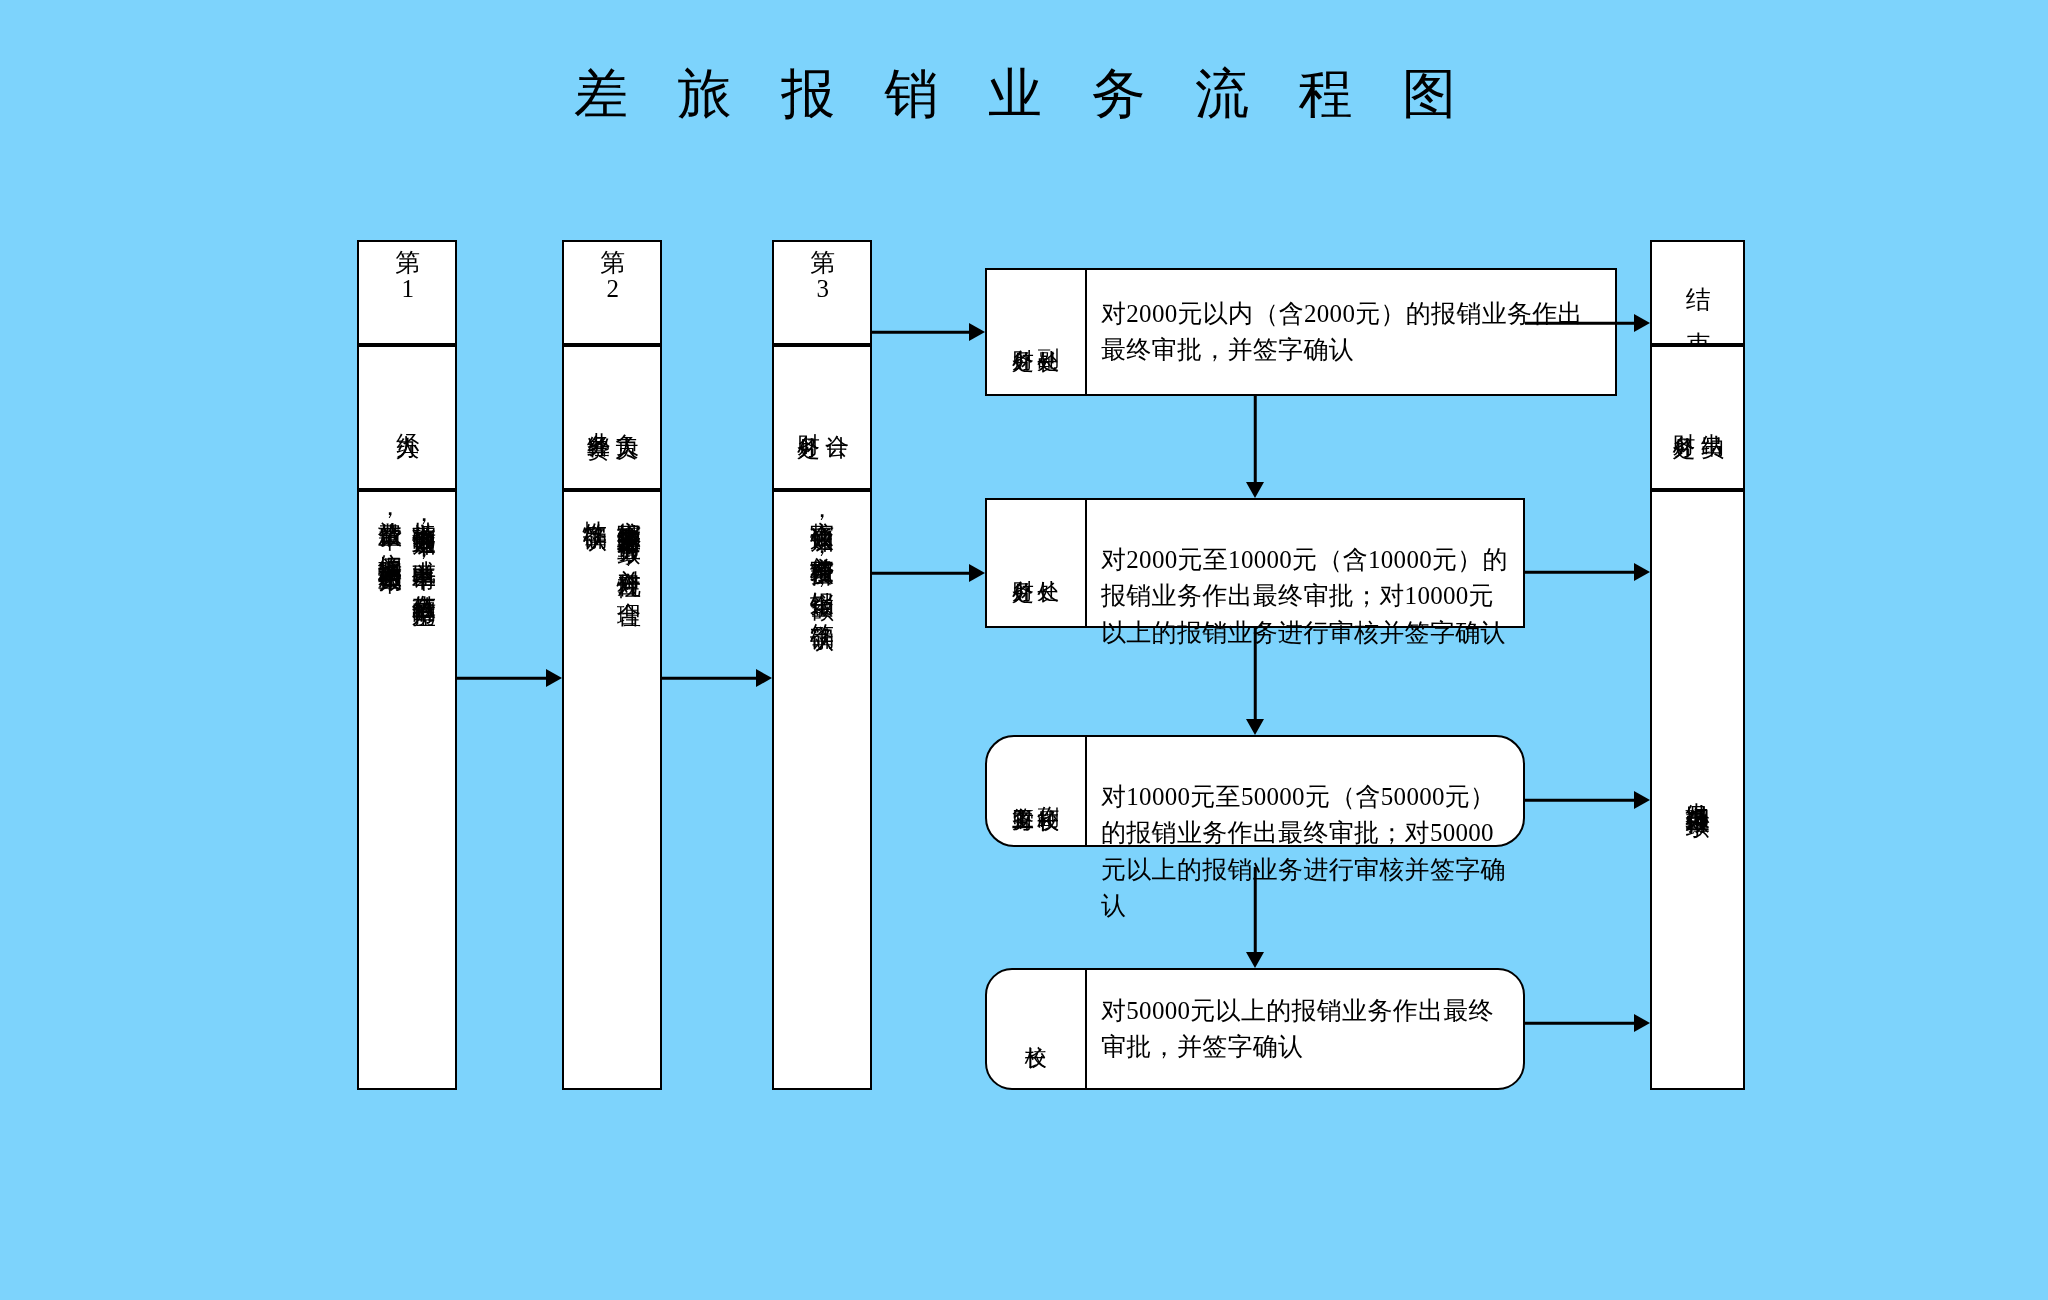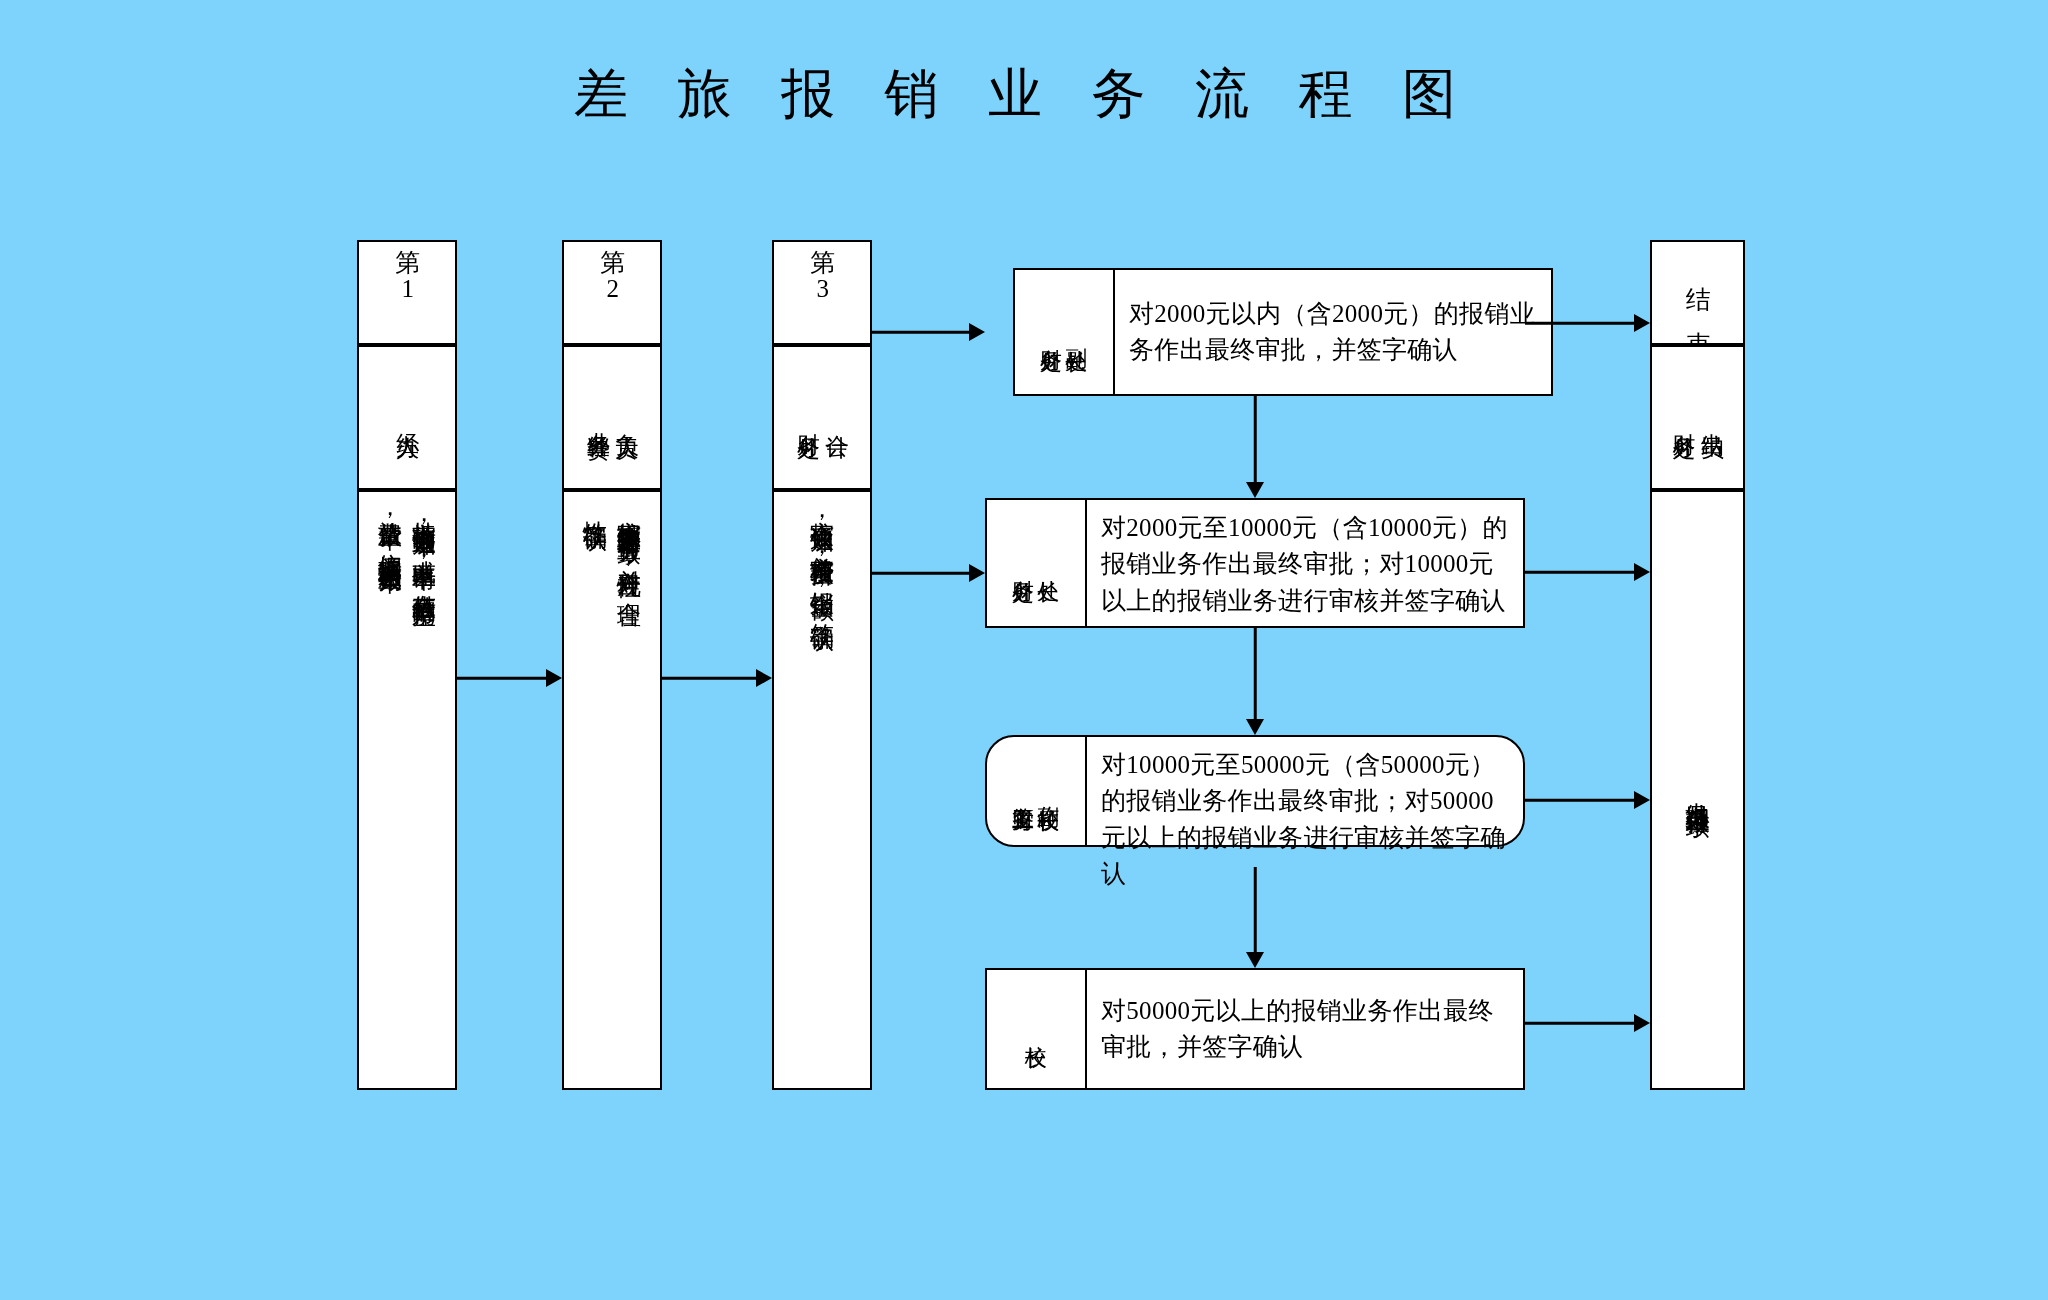--- a/index.html
+++ b/index.html
@@ -111,21 +111,21 @@
   .approval .body {
     flex: 1;
     display: flex;
     align-items: center;
     padding: 6px 14px;
     font-size: 25px;
     line-height: 1.45;
     letter-spacing: 0.3px;
     font-family: "Liberation Serif", "DejaVu Serif", serif;
   }
-  .approval.middle .body { align-items: flex-start; padding-top: 10px; }
+  .approval.middle .body { align-items: flex-start; padding-top: 10px; margin-top: 32px; }
 
   
   .h-arrow, .v-arrow {
     position: absolute;
   }
   .h-arrow .shaft {
     position: absolute;
     left: 0; top: 50%;
     height: 2.5px;
     background: #000000;
@@ -191,21 +191,21 @@
     <span class="vtext">第 3 步</span>
   </div>
   <div class="box role-box" style="left:772px; top:345px; width:100px; height:145px;">
     <span class="vtext">会计</span>
     <span class="vtext">财务处</span>
   </div>
   <div class="box desc-box" style="left:772px; top:490px; width:100px; height:600px;">
     <span class="vtext">审核会议通知，并审核经费项目，报销金额，签字确认</span>
   </div>
 
-  <div class="approval" style="left:985px; top:268px; width:540px; height:128px;margin-left:28px;">
+  <div class="approval" style="left:985px; top:268px; width:632px; height:128px;">
     <div class="who">
       <span class="vtext">副处长</span>
       <span class="vtext">财务处</span>
     </div>
     <div class="body">对2000元以内（含2000元）的报销业务作出最终审批，并签字确认</div>
   </div>
 
   <div class="approval middle" style="left:985px; top:498px; width:540px; height:130px;">
     <div class="who">
       <span class="vtext">处长</span>
@@ -215,21 +215,21 @@
   </div>
 
   <div class="approval middle" style="left:985px; top:735px; width:540px; height:112px;border-radius:29px;">
     <div class="who">
       <span class="vtext">作副校长</span>
       <span class="vtext">主管财务工</span>
     </div>
     <div class="body">对10000元至50000元（含50000元）的报销业务作出最终审批；对50000元以上的报销业务进行审核并签字确认</div>
   </div>
 
-  <div class="approval" style="left:985px; top:968px; width:540px; height:122px;">
+  <div class="approval" style="left:985px; top:968px; width:540px; height:122px;border-radius:27px;">
     <div class="who">
       <span class="vtext">校长</span>
     </div>
     <div class="body">对50000元以上的报销业务作出最终审批，并签字确认</div>
   </div>
 
   <div class="box step-head" style="left:1650px; top:240px; width:95px; height:105px;">
     <span class="vtext">结 束</span>
   </div>
   <div class="box role-box" style="left:1650px; top:345px; width:95px; height:145px;">

